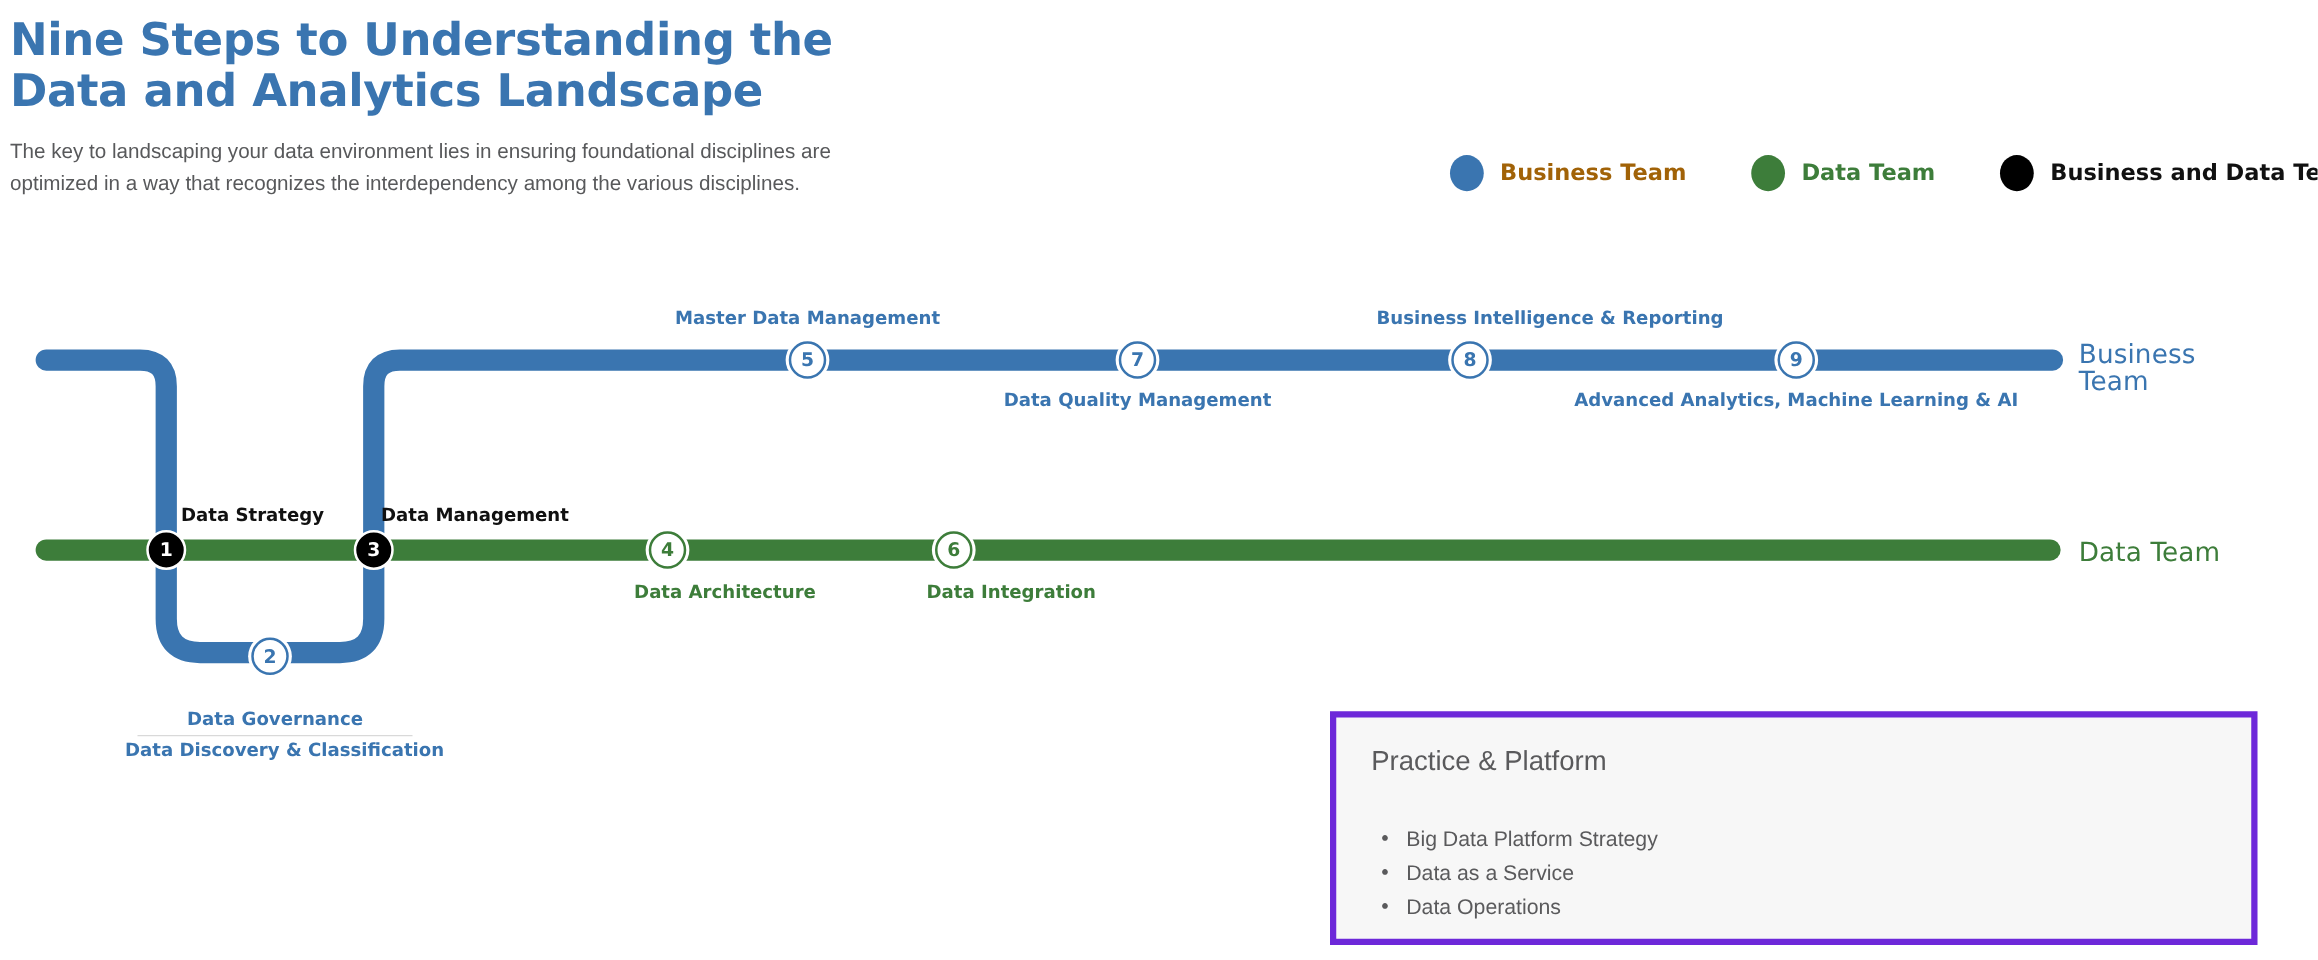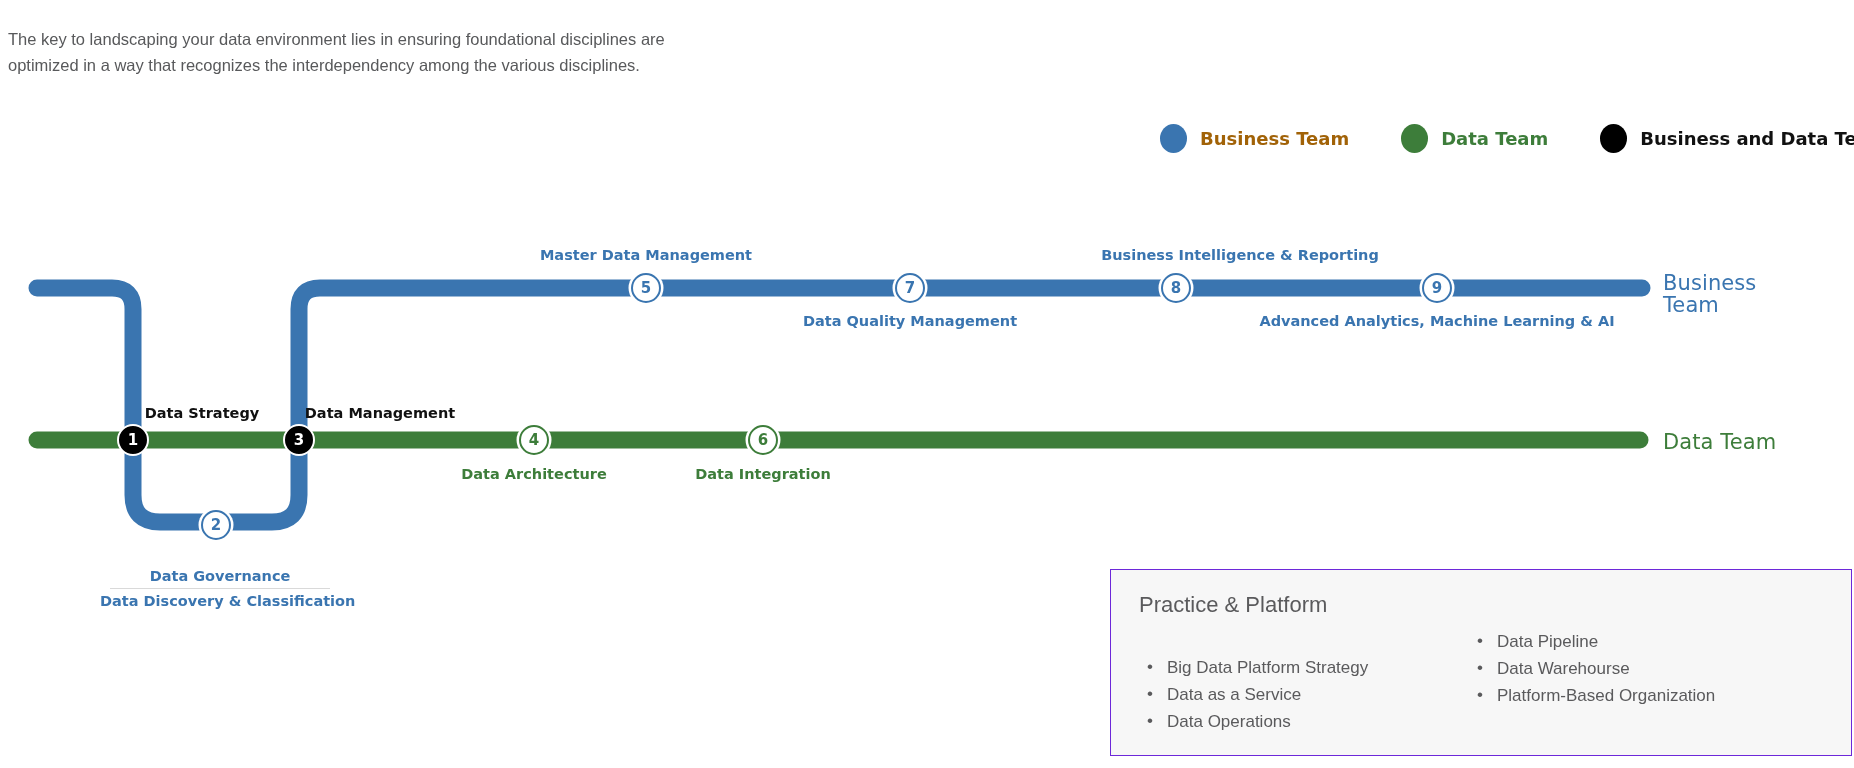--- a/index.html
+++ b/index.html
@@ -141,21 +141,21 @@
     position: absolute;
     font-family: "DejaVu Sans", sans-serif;
     font-weight: bold;
     font-size: 14.5px;
     line-height: 18px;
     white-space: nowrap;
     transform: translateX(-50%);
     text-align: center;
   }
   .cap-blue  { color: #3a75b0; }
-  .cap-green { color: #3d7d3a; }
+  .cap-green { color: #3d7d3a; margin-left: 46px; }
   .cap-black { color: #111111; }
 
   .caption-stack {
     position: absolute;
     transform: translateX(-50%);
     text-align: center;
   }
   .caption-stack .line {
     font-family: "DejaVu Sans", sans-serif;
     font-weight: bold;
@@ -167,26 +167,26 @@
   .caption-rule {
     height: 1px;
     background: #d9d9d9;
     margin: 1px auto 1px auto;
     width: 92%;
   }
 
   
   #practice-panel {
     position: absolute;
-    left: 1110px;
+    left: 1064px;
     top: 569px;
     width: 742px;
     height: 187px;
     background: #f7f7f7;
-    border: 1px solid #6d28d9;
+    border: 5px solid #6d28d9;
     box-sizing: border-box;
     padding: 22px 0 0 28px;
   }
   #practice-title {
     font-family: "Liberation Sans", sans-serif;
     font-size: 22px;
     color: #5a5a5c;
     margin: 0 0 10px 0;
     font-weight: normal;
   }
@@ -214,20 +214,24 @@
     left: 8px;
     top: -1px;
     font-size: 17px;
     color: #5a5a5c;
   }
 </style>
 </head>
 <body>
 
 <div id="header-block">
+  <h1 id="page-title">
+    <span>Nine Steps to Understanding the</span><br>
+    <span>Data and Analytics Landscape</span>
+  </h1>
   <p id="page-subtitle">The key to landscaping your data environment lies in ensuring foundational disciplines are optimized in a way that recognizes the interdependency among the various disciplines.</p>
 </div>
 
 <div id="legend">
   <div class="legend-item">
     <span class="legend-dot" style="background:#3a75b0"></span>
     <span class="legend-label" style="color:#a16207">Business Team</span>
   </div>
   <div class="legend-item">
     <span class="legend-dot" style="background:#3d7d3a"></span>
@@ -286,19 +290,14 @@
 <div class="step-caption cap-blue" style="left:1437px; top:312px;">Advanced Analytics, Machine Learning &amp; AI</div>
 
 <div id="practice-panel">
   <div id="practice-title">Practice &amp; Platform</div>
   <div id="practice-lists">
     <ul class="practice-col col-1">
       <li>Big Data Platform Strategy</li>
       <li>Data as a Service</li>
       <li>Data Operations</li>
     </ul>
-    <ul class="practice-col col-2">
-      <li>Data Pipeline</li>
-      <li>Data Warehourse</li>
-      <li>Platform-Based Organization</li>
-    </ul>
   </div>
 </div>
 
 </body></html>

